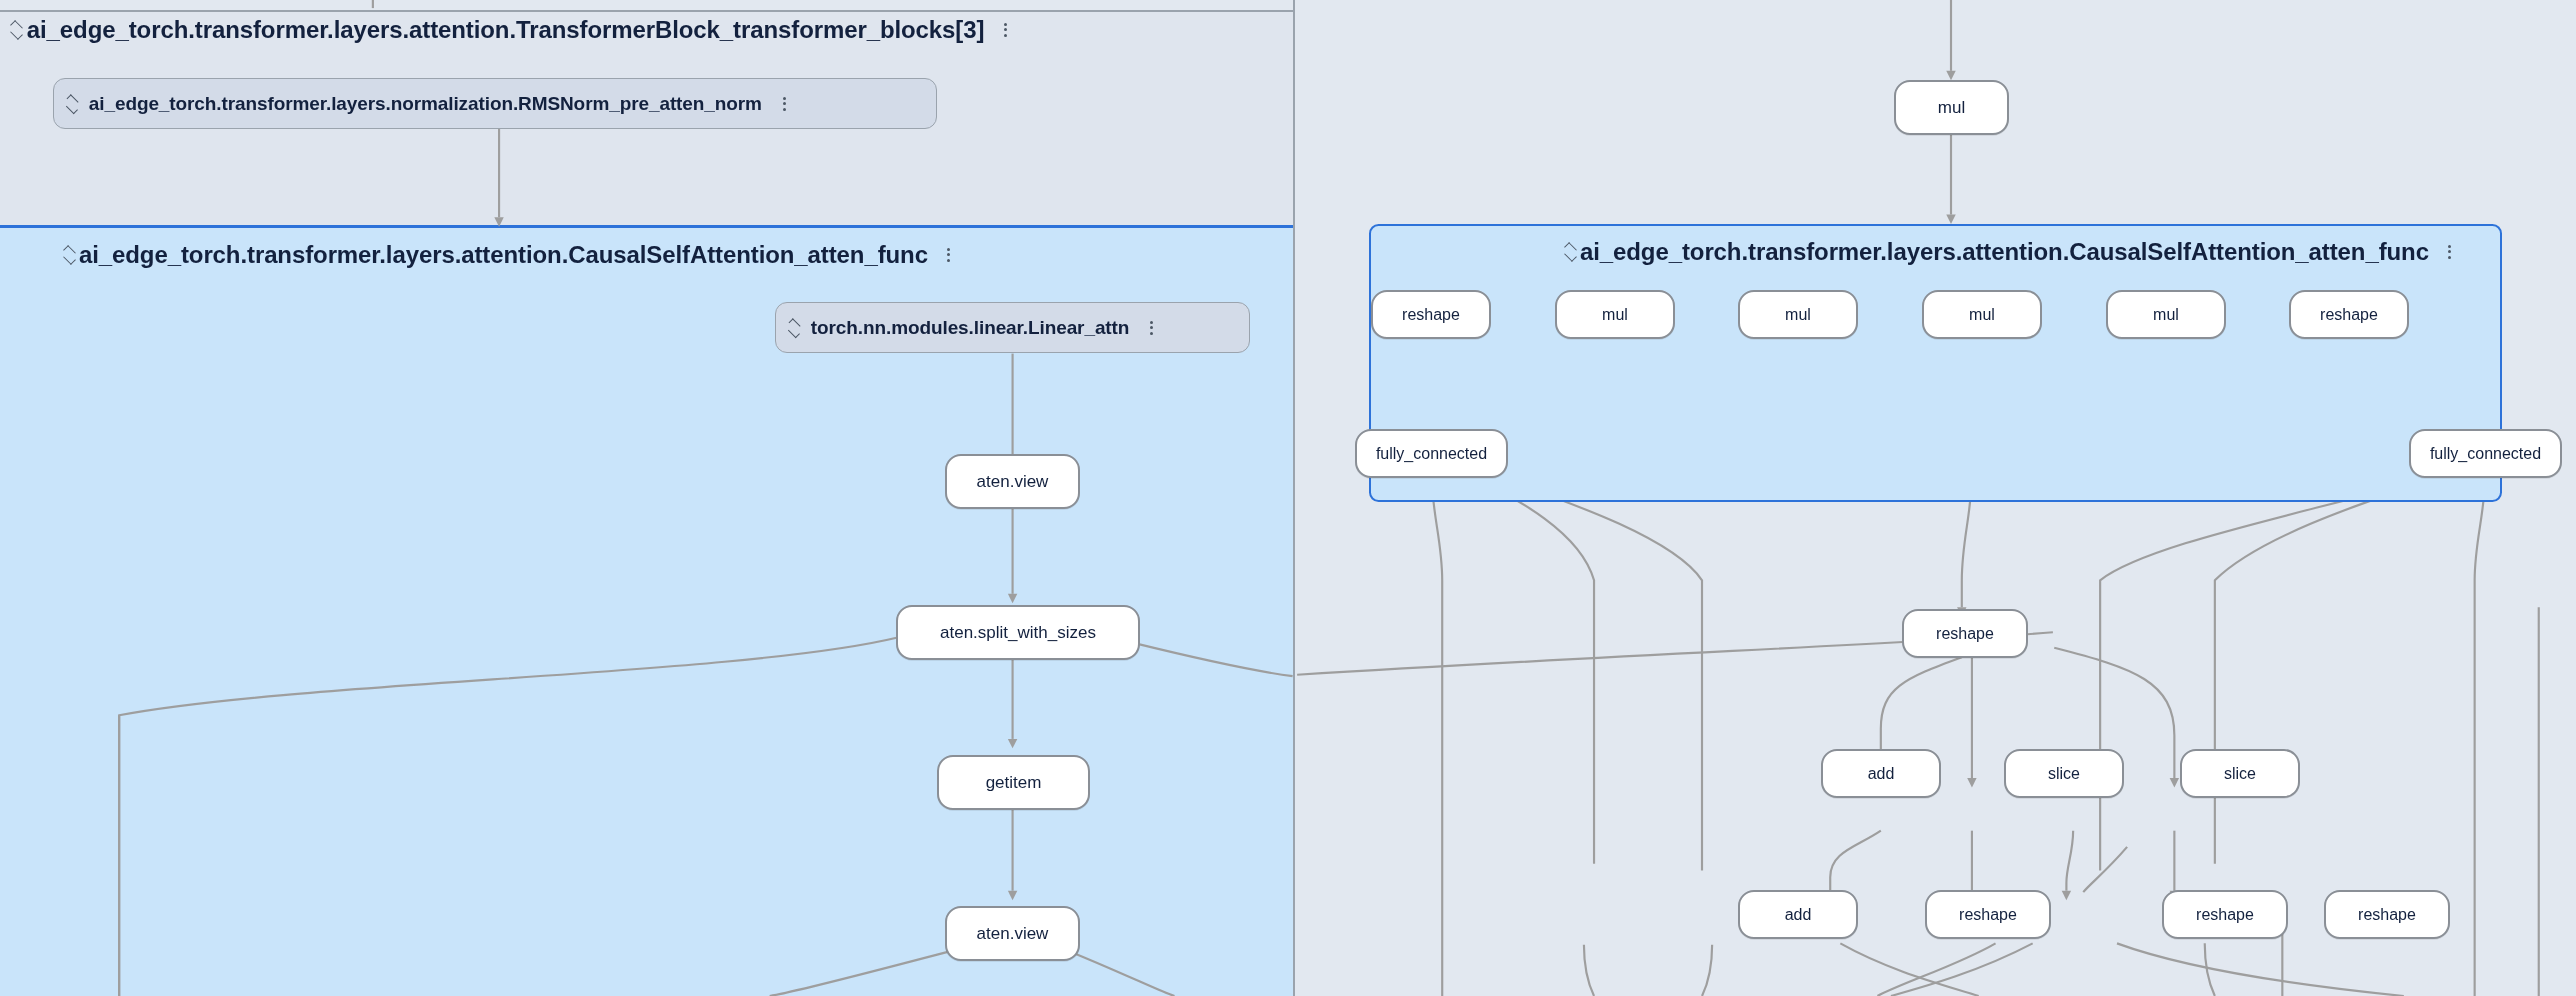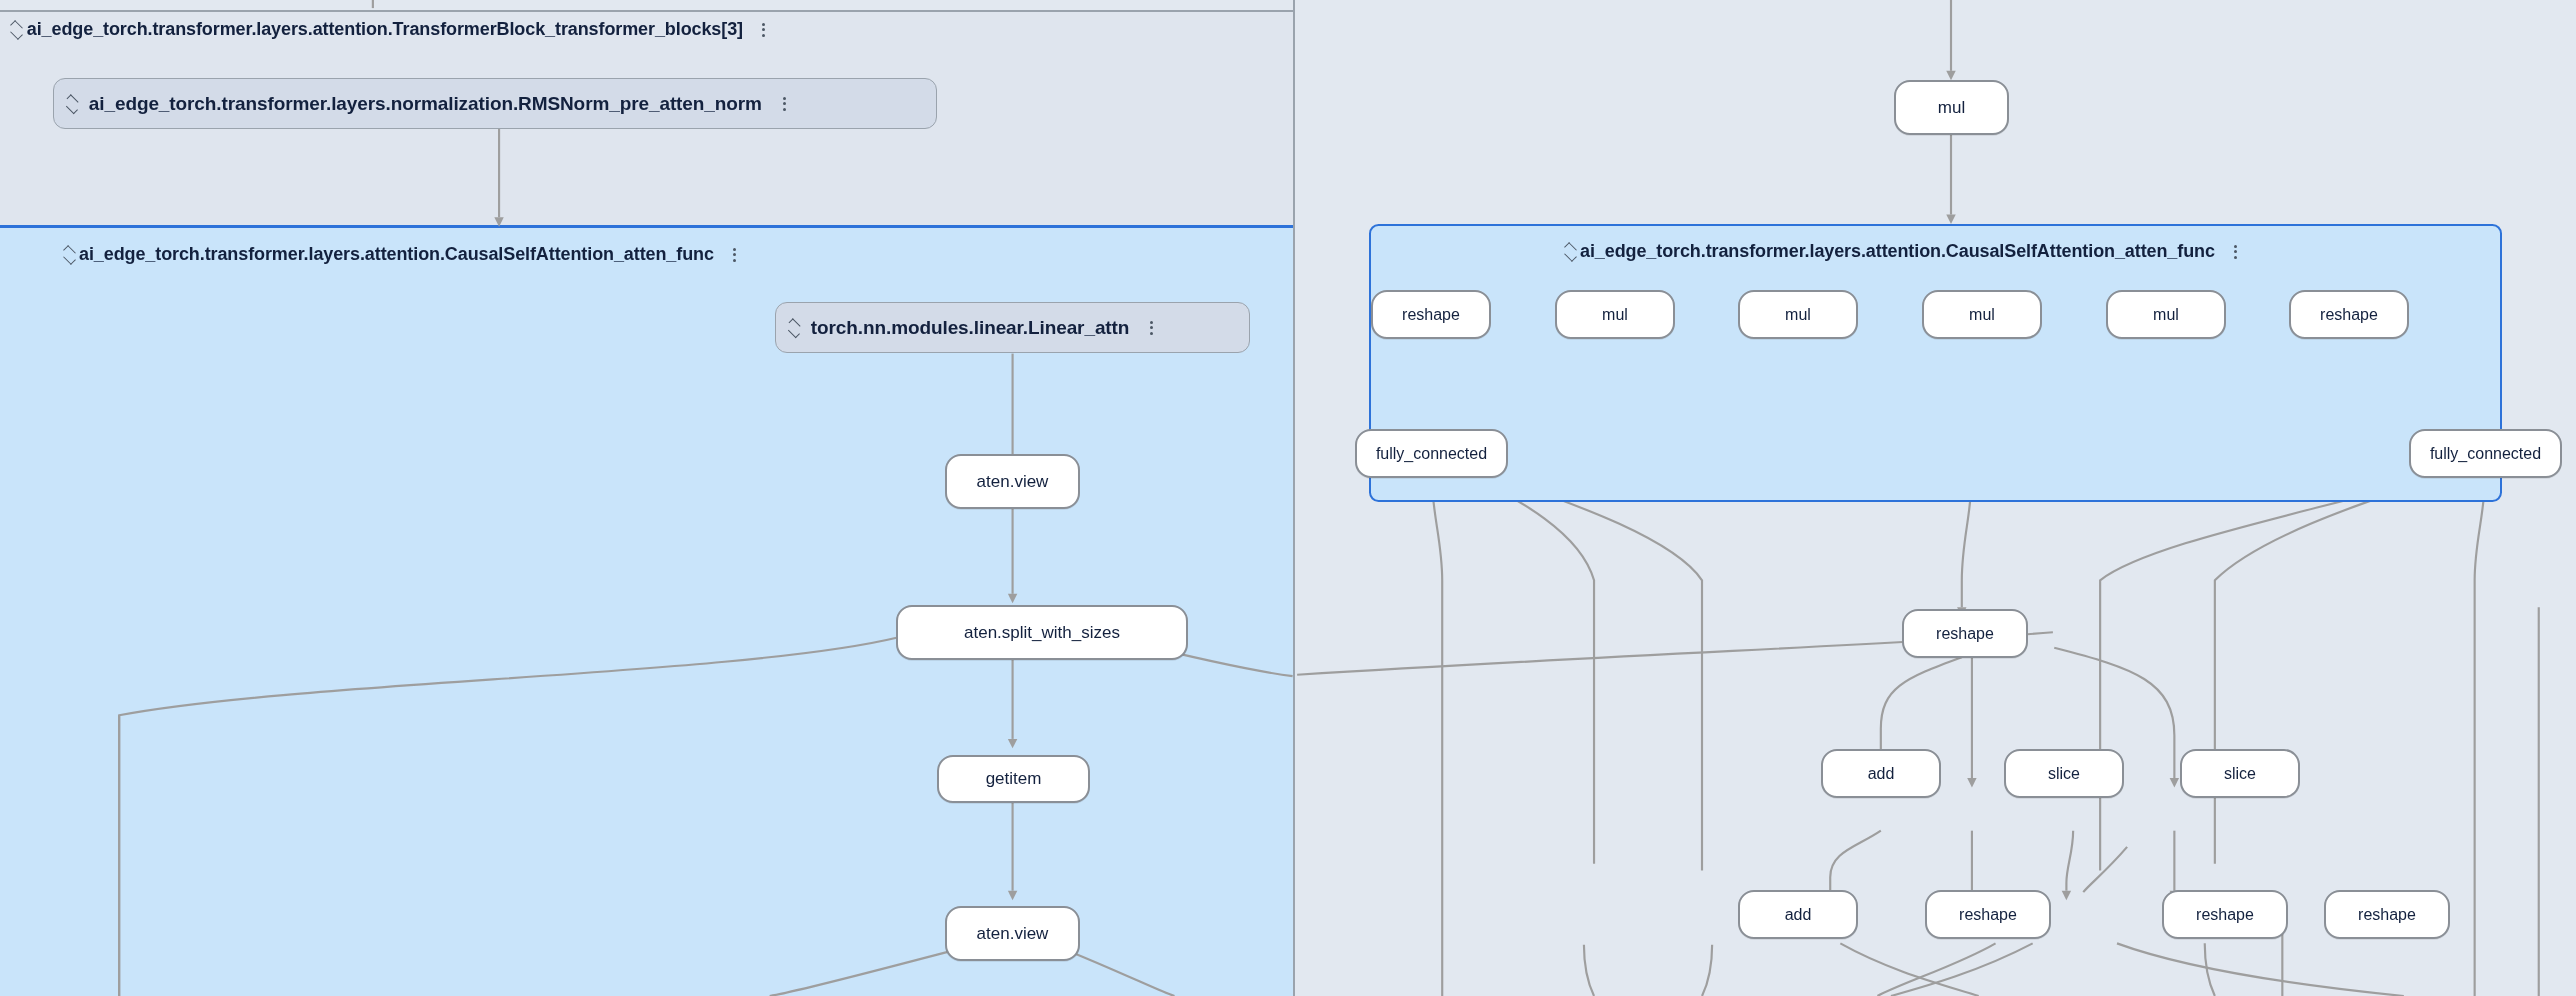--- a/index.html
+++ b/index.html
@@ -36,21 +36,21 @@
     background:#c9e4fa;border:2.7px solid #2d72d9;border-radius:9.5px;
   }
   .grp-blue-flat{
     background:#c9e4fa;border-top:3.4px solid #2d72d9;border-bottom:0;border-left:0;border-right:0;
   }
   .grp-header{
     position:absolute;display:flex;align-items:center;gap:0px;
     white-space:nowrap;
   }
   .grp-title{
-    font-size:18px;font-weight:700;letter-spacing:-0.1px;color:#13213e;
+    font-size:24px;font-weight:700;letter-spacing:-0.1px;color:#13213e;
   }
   .collapse-ic{
     display:inline-block;width:20px;height:23px;position:relative;flex:0 0 auto;
   }
   .collapse-ic::before,.collapse-ic::after{
     content:"";position:absolute;left:4.7px;width:10px;height:6px;
     border-left:1.8px solid #4c5765;border-top:1.8px solid #4c5765;
   }
   .collapse-ic::before{top:4.7px;transform:rotate(45deg) skew(0deg,0deg);}
   .collapse-ic::after{top:12px;transform:rotate(-135deg);}
@@ -166,24 +166,24 @@
       <path d="M1570 1404 C1660 1440 1720 1470 1740 1476"></path>
 
       <path d="M176 1060 L176 1476" stroke="#9e9e9e"></path>
 
       <path d="M552 0 L552 12"></path>
     </svg>
 
     <div class="node" style="left:945px;top:454px;width:135px;height:55px;">
       <span>aten.view</span>
     </div>
-    <div class="node" style="left:896px;top:605px;width:292px;height:55px;">
+    <div class="node" style="left:896px;top:605px;width:244px;height:55px;">
       <span>aten.split_with_sizes</span>
     </div>
-    <div class="node" style="left:937px;top:755px;width:153px;height:48px;">
+    <div class="node" style="left:937px;top:755px;width:153px;height:55px;">
       <span>getitem</span>
     </div>
     <div class="node" style="left:945px;top:906px;width:135px;height:55px;">
       <span>aten.view</span>
     </div>
 
   </div>
 
   <div class="pane-divider"></div>
 

